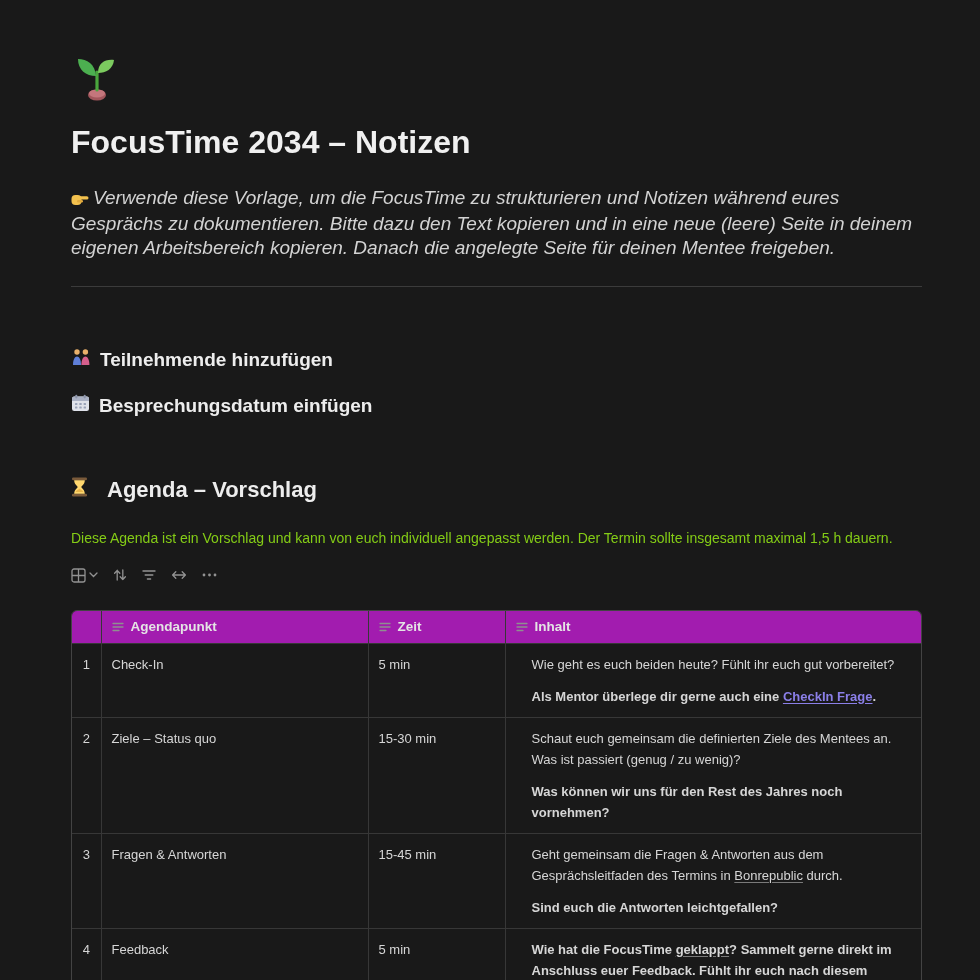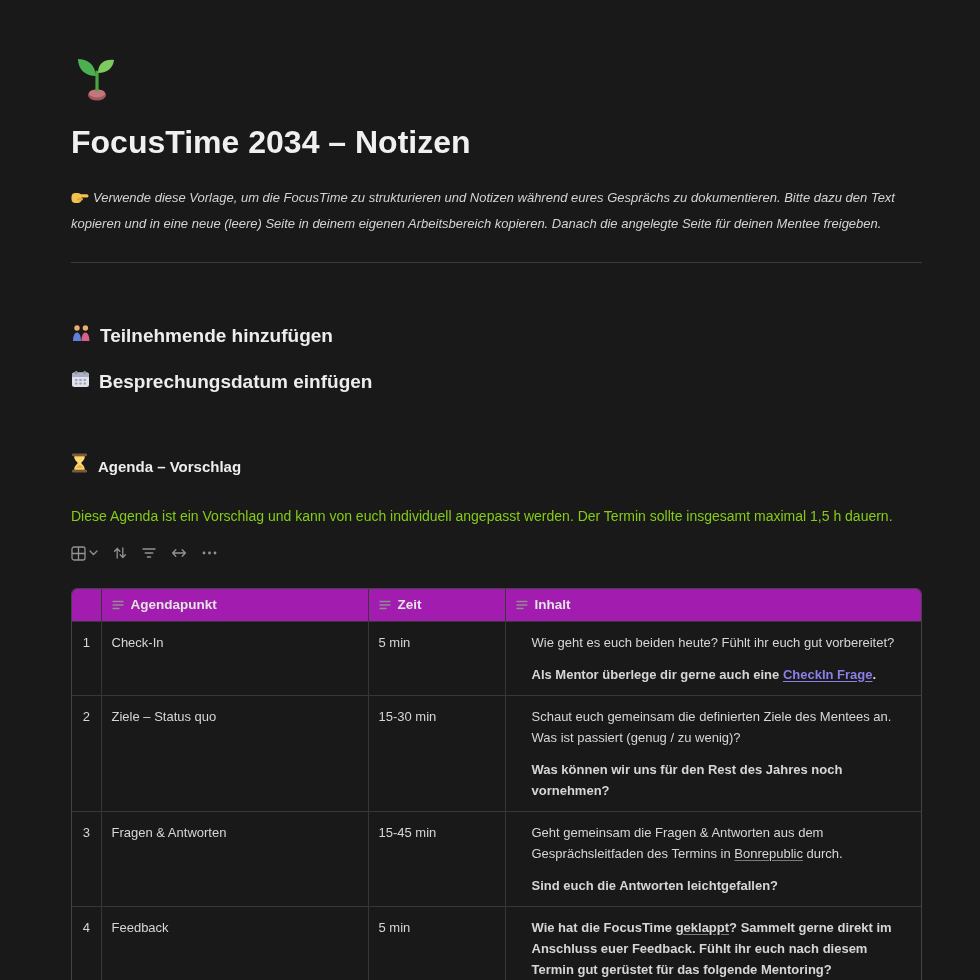--- a/index.html
+++ b/index.html
@@ -8,32 +8,32 @@
     background:#191919;
     color:#d4d4d4;
     font-family:"Liberation Sans", sans-serif;
   }
   .content { width:851px; margin-left:71px; }
   .page-icon { display:block; margin-top:50px; width:52px; height:52px; cursor:pointer; }
   h1.page-title {
     margin-top:20px; font-size:32px; line-height:40px; font-weight:700; color:#f0f0f0;
   }
   .intro {
-    margin-top:24px; font-style:italic; font-size:13px; line-height:24px; color:#d3d3d3;
+    margin-top:24px; font-style:italic; font-size:19px; line-height:24px; color:#d3d3d3;
   }
   .intro .emoji-svg { font-style:normal; display:inline-block; vertical-align:-2px; margin-right:4px; }
   .divider { margin-top:26px; border:none; border-top:1px solid #3b3b3b; height:0; }
   h3.block-h3 {
     margin-top:61px; font-size:19px; line-height:23px; font-weight:700; color:#ededed;
     display:flex; align-items:center; gap:9px;
   }
   h3.block-h3 + h3.block-h3 { margin-top:23px; }
   h2.block-h2 {
-    margin-top:60px; font-size:15px; line-height:26px; font-weight:700; color:#ededed;
-    display:flex; align-items:center; gap:10px;
+    margin-top:60px; font-size:22px; line-height:26px; font-weight:700; color:#ededed;
+    display:flex; align-items:center; gap:19px;
   }
   .agenda-desc { margin-top:25px; font-size:14px; line-height:20px; color:#84cc16; }
   .toolbar { margin-top:18px; display:flex; align-items:center; gap:15px; height:18px; }
   .toolbar .tb-btn { display:flex; align-items:center; gap:3px; cursor:pointer; color:#929292; }
   .toolbar svg { display:block; }
   .table-wrap { margin-top:26px; border:1px solid #434343; border-radius:6px; overflow:hidden; }
   table.agenda { border-collapse:collapse; width:100%; table-layout:fixed; }
   table.agenda th, table.agenda td { border:1px solid #373737; }
   table.agenda th:first-child, table.agenda td:first-child { border-left:none; }
   table.agenda th:last-child, table.agenda td:last-child { border-right:none; }

